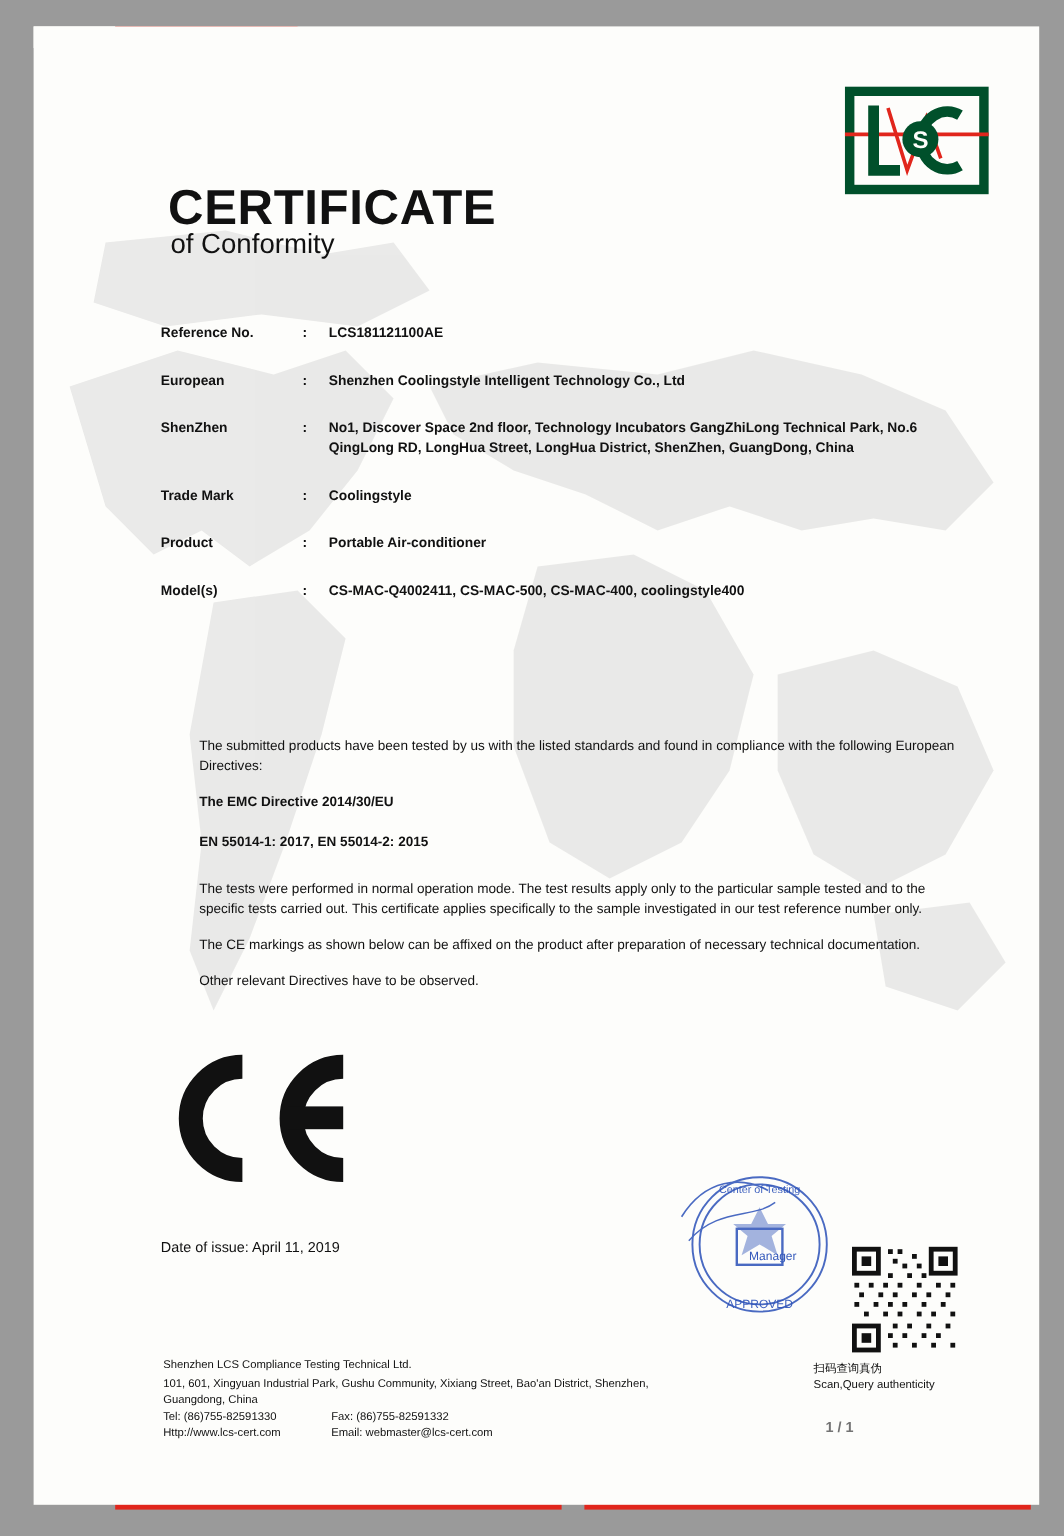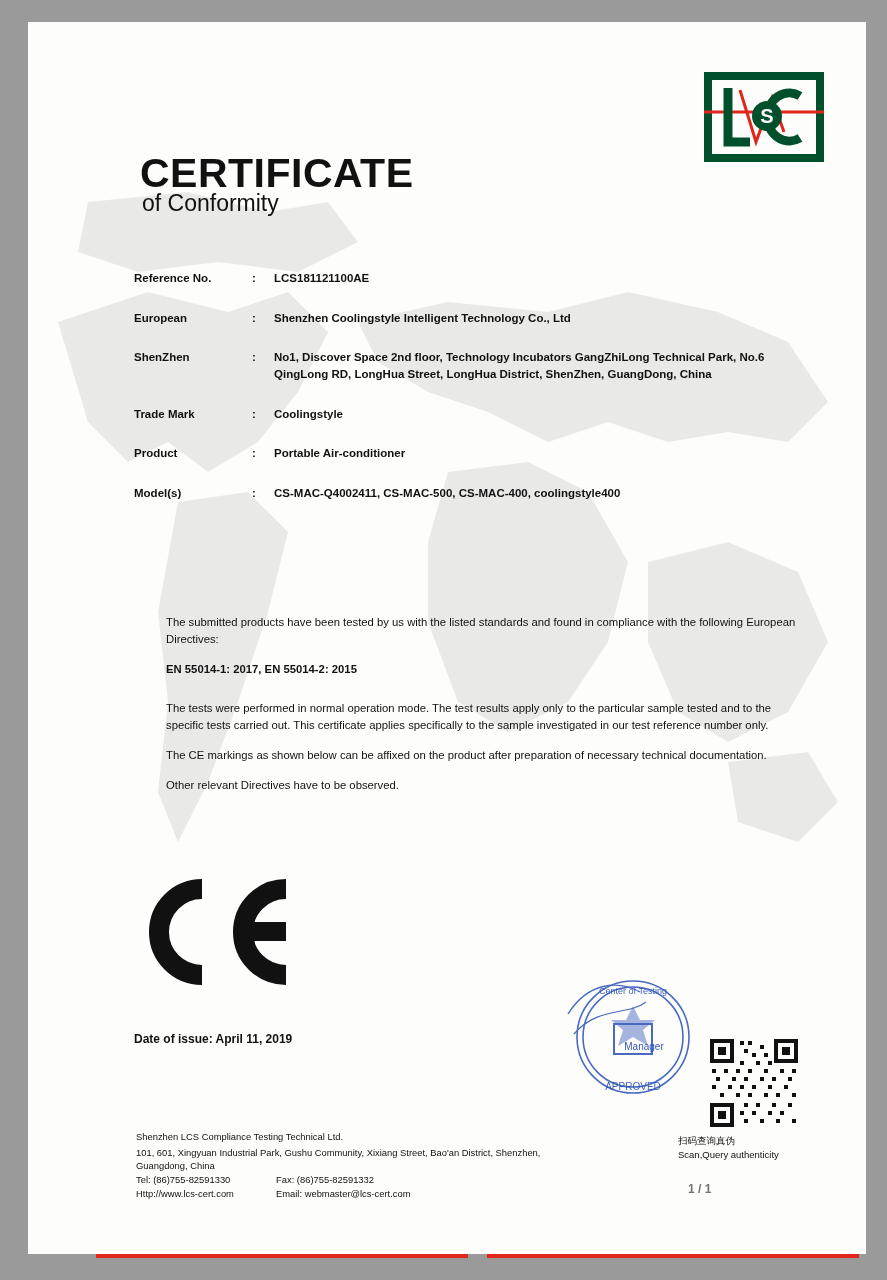--- a/index.html
+++ b/index.html
@@ -154,21 +154,21 @@
     top: 855px;
     width: 180px;
     height: 110px;
   }
 
   .issue-date {
     position: absolute;
     left: 106px;
     top: 1010px;
     font-size: 12px;
-    font-weight: bold;
+    font-weight: normal;
     color: #111;
   }
 
   
   .stamp {
     position: absolute;
     left: 520px;
     top: 950px;
     width: 170px;
     height: 130px;
@@ -300,20 +300,21 @@
       </div>
       <div class="frow">
         <div class="fkey">Model(s)</div>
         <div class="fcolon">:</div>
         <div class="fval">CS-MAC-Q4002411, CS-MAC-500, CS-MAC-400, coolingstyle400</div>
       </div>
     </div>
 
     <div class="body">
       <p>The submitted products have been tested by us with the listed standards and found in compliance with the following European Directives:</p>
+      <p class="bold">The EMC Directive 2014/30/EU</p>
       <p class="bold">EN 55014-1: 2017, EN 55014-2: 2015</p>
       <p class="gap">The tests were performed in normal operation mode. The test results apply only to the particular sample tested and to the specific tests carried out. This certificate applies specifically to the sample investigated in our test reference number only.</p>
       <p>The CE markings as shown below can be affixed on the product after preparation of necessary technical documentation.</p>
       <p>Other relevant Directives have to be observed.</p>
     </div>
 
     <svg class="ce" viewBox="0 0 180 110">
       <path d="M66 12 A43 43 0 1 0 66 98" fill="none" stroke="#111" stroke-width="20"></path>
       <path d="M150 12 A43 43 0 1 0 150 98" fill="none" stroke="#111" stroke-width="20"></path>
       <rect x="104" y="45" width="46" height="19" fill="#111"></rect>

